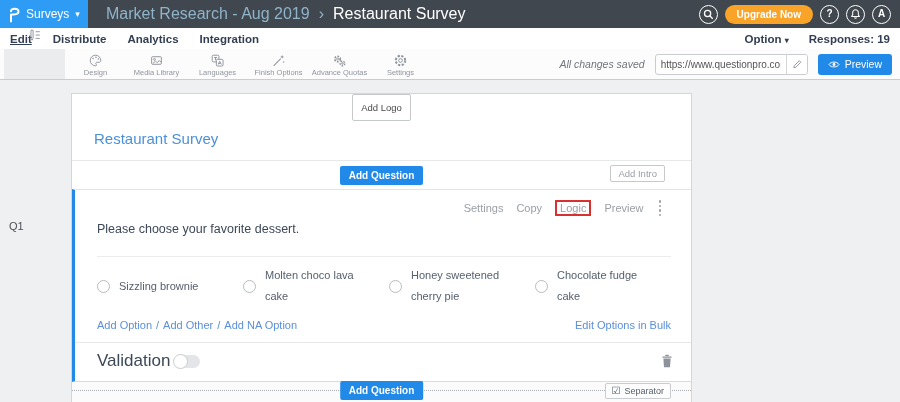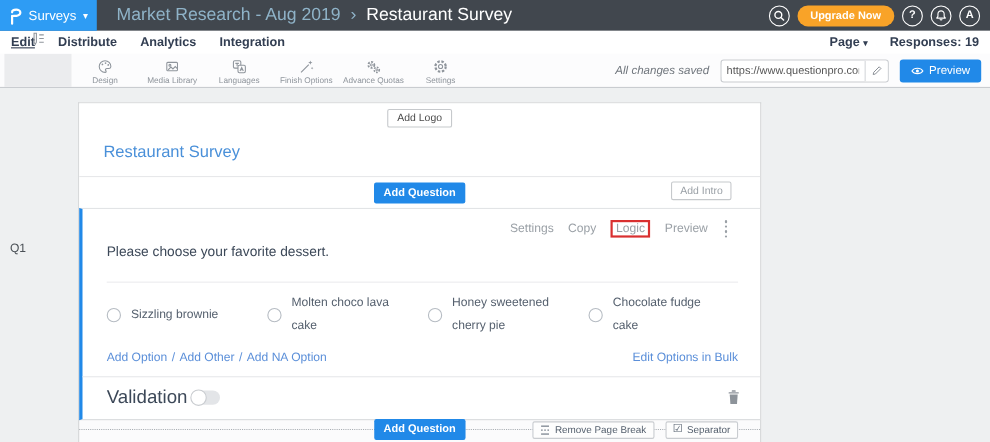--- a/index.html
+++ b/index.html
@@ -37,21 +37,21 @@
   .url-input { border:none; outline:none; width:130px; font-size:10px; color:#555; padding:0 5px; font-family:"Liberation Sans", sans-serif; }
   .url-edit { width:21px; border-left:1px solid #d5d8db; display:flex; align-items:center; justify-content:center; height:100%; cursor:pointer; background:#fff; }
   .preview-btn { background:#2189e8; color:#fff; border:none; border-radius:3px; height:21px; padding:0 10px; font-size:10.5px; display:flex; align-items:center; gap:5px; cursor:pointer; }
 
   
   .content { position:relative; height:322px; background:#eef0f1; overflow:hidden; }
   .q-id { position:absolute; left:9px; top:140px; font-size:11px; color:#4a5056; }
   .panel { position:absolute; left:71px; top:13px; width:621px; bottom:0; background:#fbfbfc; border:1px solid #d4d6d8; border-bottom:none; }
 
   .survey-card { background:#fff; }
-  .logo-row { height:27px; display:flex; justify-content:center; align-items:center; }
+  .logo-row { height:27px; display:flex; justify-content:center; }
   .add-logo-btn { font-size:9.5px; color:#4a4a4a; background:#fff; border:1px solid #c6c9cc; border-radius:2px; padding:2px 8px; cursor:pointer; }
   .title-row { padding:9px 22px 13px; }
   .survey-title { color:#4a90d9; font-size:15px; font-weight:400; cursor:text; }
   .card-divider { border-top:1px solid #e7e8ea; }
   .addq-row { height:28px; position:relative; display:flex; align-items:center; justify-content:center; }
   .btn-primary { background:#2189e8; color:#fff; font-size:10px; font-weight:700; border:none; border-radius:2px; padding:4px 9px; cursor:pointer; }
   .add-intro-btn { position:absolute; right:26px; top:4px; background:#fff; border:1px solid #c6c9cc; color:#9aa0a6; border-radius:2px; font-size:9.5px; padding:2px 7px; cursor:pointer; }
 
   .question-block { border-top:1px solid #e2e4e6; border-bottom:1px solid #d9dbdd; border-left:3px solid #2189e8; }
   .q-actions { display:flex; justify-content:flex-end; align-items:center; gap:13px; padding:10px 30px 0 0; font-size:11px; color:#9aa0a6; }
@@ -121,21 +121,21 @@
     </div>
   </header>
 
   <nav class="tabsbar">
     <span class="tab active">Edit</span>
     <span class="tab">Distribute</span>
     <span class="tab">Analytics</span>
     <span class="tab">Integration</span>
     <div class="tabs-right">
       <span class="tools-link">
-        <span>Page</span>
+        <span>Option</span>
         <span class="caret">▾</span>
       </span>
       <span class="responses">Responses: 19</span>
     </div>
   </nav>
 
   <div class="toolbar">
 
     <div class="tb-item active">
       <span class="tb-icon">
@@ -342,31 +342,20 @@
             </span>
           </div>
         </section>
       </section>
 
       <div class="addq-zone">
         <div class="dotted-line"></div>
         <button class="btn-primary zone-center-btn">Add Question</button>
         <div class="zone-right">
           <button class="zone-small-btn">
-            <span style="display:flex;">
-              <svg width="9" height="10" viewBox="0 0 10 11">
-                  <g stroke="#55606e" stroke-width="1" fill="none">
-                    <path d="M1 1.5h8M1 9.5h8"></path>
-                    <path d="M1 5.5h1.6M4.2 5.5h1.6M7.4 5.5H9"></path>
-                  </g>
-                </svg>
-            </span>
-            <span>Remove Page Break</span>
-          </button>
-          <button class="zone-small-btn">
             <span class="check-glyph">☑</span>
             <span>Separator</span>
           </button>
         </div>
       </div>
     </div>
   </main>
 </div>
 
 </body></html>

